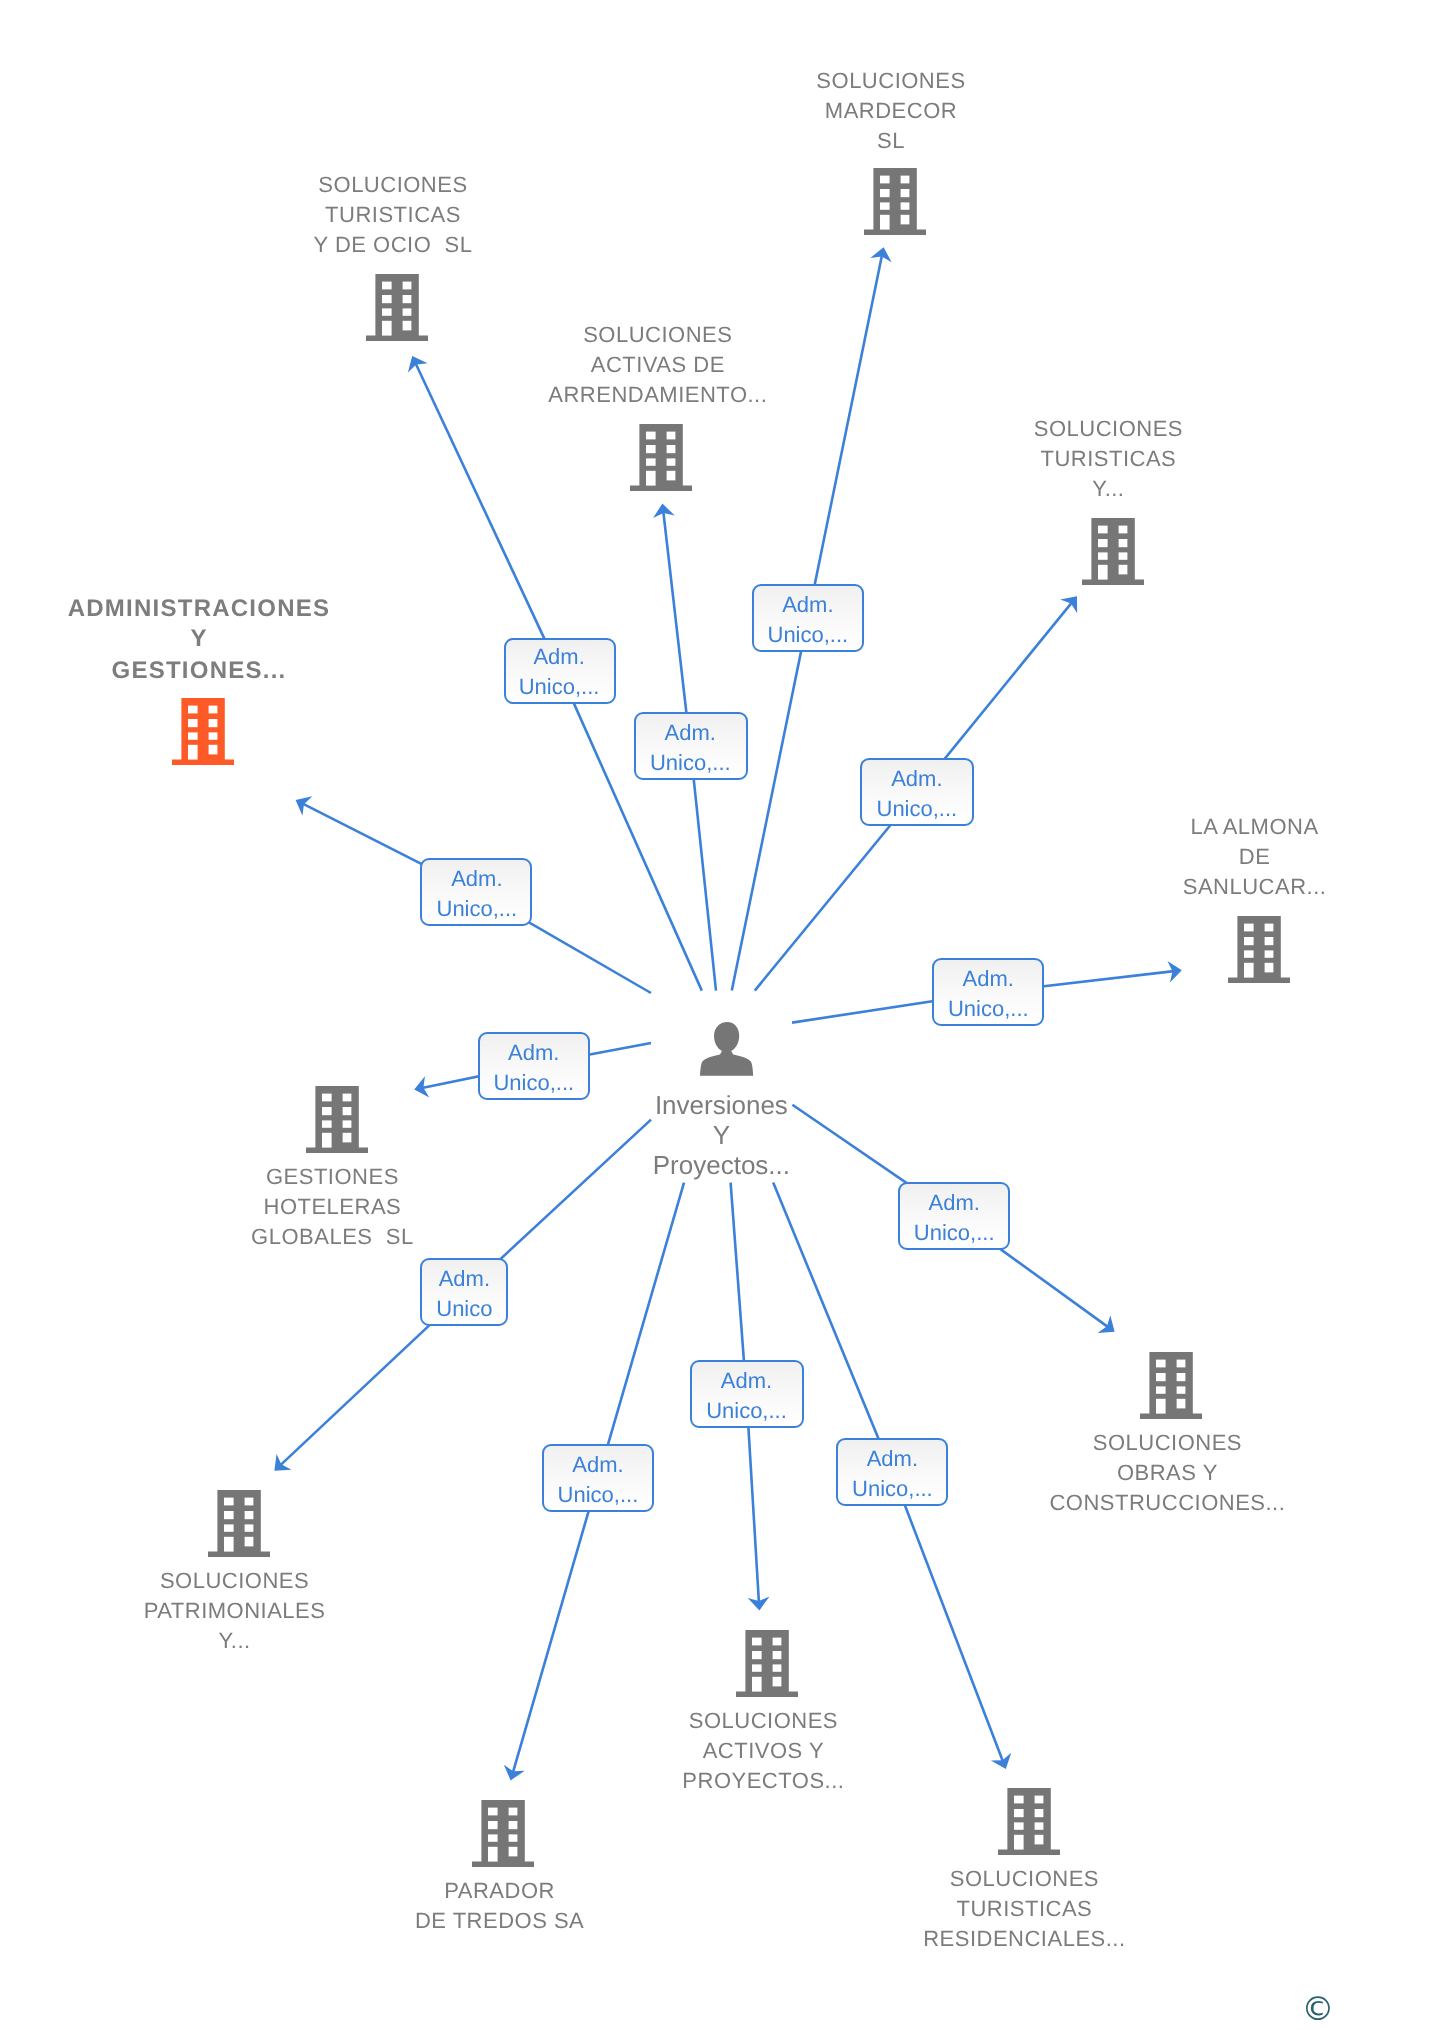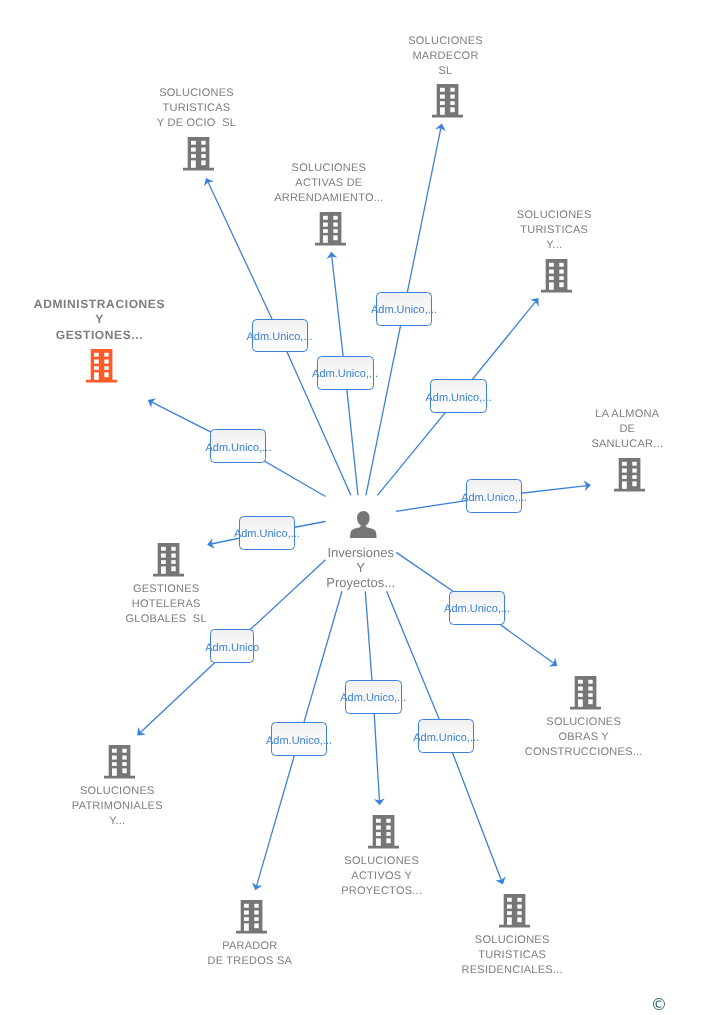--- a/index.html
+++ b/index.html
@@ -12,21 +12,21 @@
   #icons svg{display:block;overflow:visible;}
   .nodelabel{position:absolute;text-align:center;color:#7c7c7c;font-size:11px;
              line-height:15.2px;letter-spacing:0.25px;white-space:pre;}
   .nodelabel.hl{font-weight:bold;font-size:12px;letter-spacing:0.62px;
                 line-height:15.6px;color:#7d7d7d;}
   .centerlabel{position:absolute;text-align:center;color:#7c7c7c;font-size:13px;
                line-height:15.3px;white-space:nowrap;}
   .edgelabel{position:absolute;box-sizing:border-box;border:1.35px solid #3c81d9;
              border-radius:4.5px;background:linear-gradient(to bottom,#f0f0f0 0%,#f8f8f8 45%,#ffffff 100%);
              color:#3c81d9;font-size:11px;line-height:15px;text-align:center;
-             display:flex;flex-direction:row;align-items:center;justify-content:center;
+             display:flex;flex-direction:column;align-items:center;justify-content:center;
              white-space:nowrap;padding-top:4px;}
   .edgelabel span{display:block;height:15px;}
   #brand{position:absolute;left:650px;top:993px;width:80px;height:20px;}
   #brand .c{position:absolute;left:0.8px;top:3.2px;width:15px;height:18px;
             color:#2a6170;font-family:"DejaVu Sans",sans-serif;font-size:16.4px;
             line-height:18px;text-align:center;}
   #brand .wordmark{position:absolute;left:21.2px;top:0px;
                    font-family:"Liberation Serif",serif;font-style:italic;font-size:16px;
                    line-height:18px;color:#2a6170;letter-spacing:-.4px;white-space:nowrap;margin-top:44px;}
   #brand .wordmark .e{color:#f4761d;font-size:23.5px;line-height:18px;

